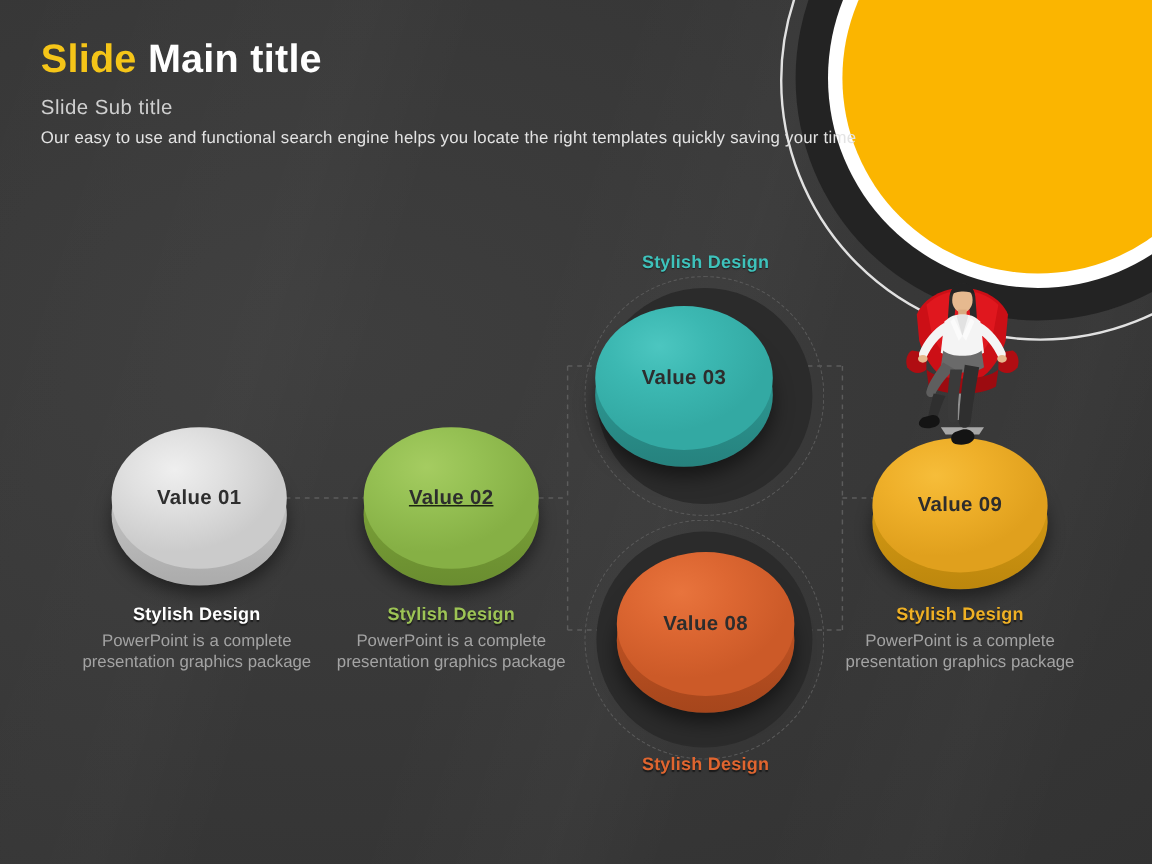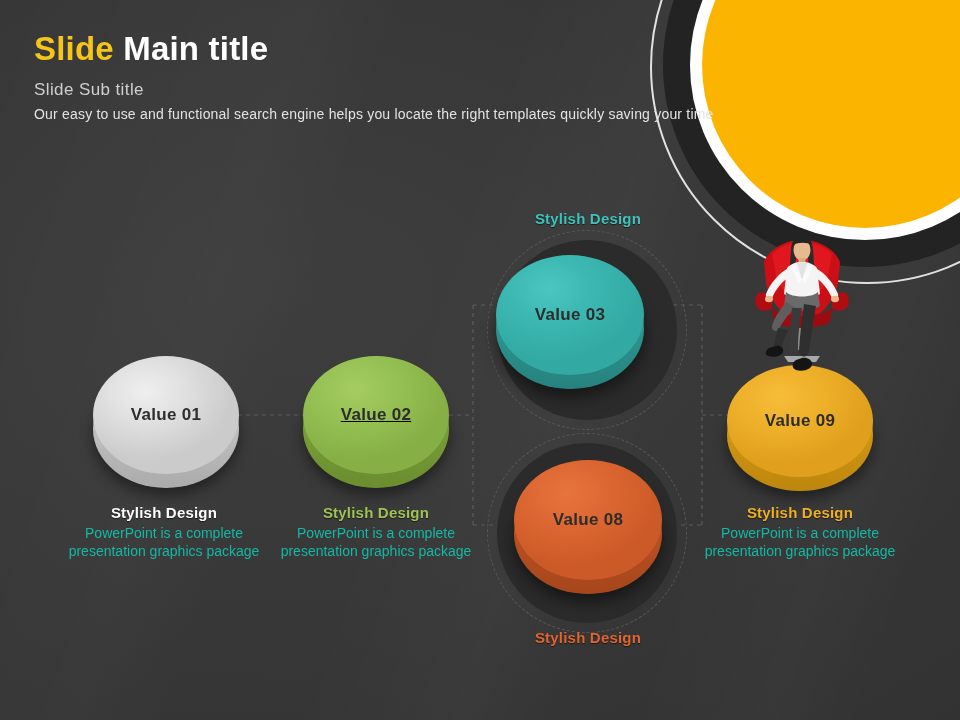--- a/index.html
+++ b/index.html
@@ -147,21 +147,21 @@
   .caption-title {
     font-size: 15px;
     font-weight: bold;
     letter-spacing: 0.2px;
     margin: 0 0 3px 0;
     text-shadow: 0 1px 1px rgba(0,0,0,0.55);
   }
   .caption-body {
     font-size: 14px;
     line-height: 1.32;
-    color: #14b8a6;
+    color: #a3a3a3;
     margin: 0;
     font-weight: normal;
   }
   .side-label {
     position: absolute;
     font-size: 15px;
     font-weight: bold;
     text-align: center;
     letter-spacing: 0.2px;
     text-shadow: 0 1px 1px rgba(0,0,0,0.55);

